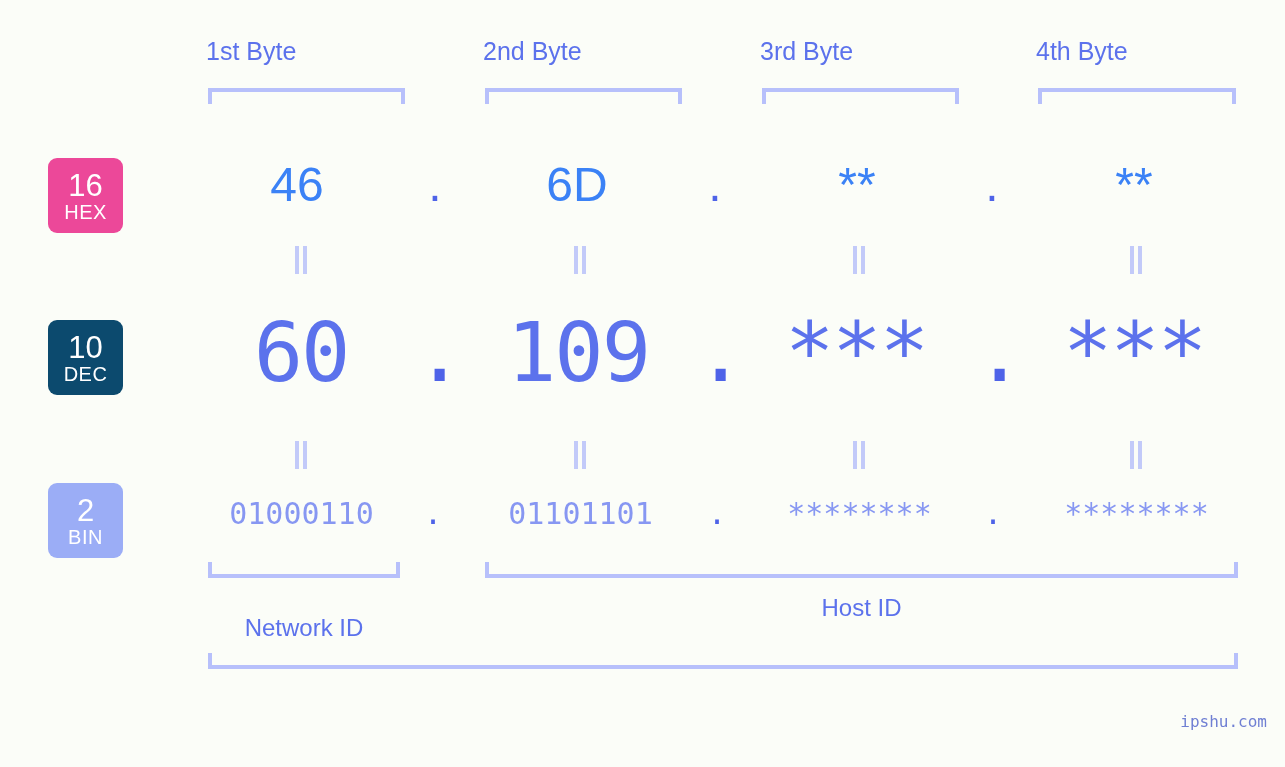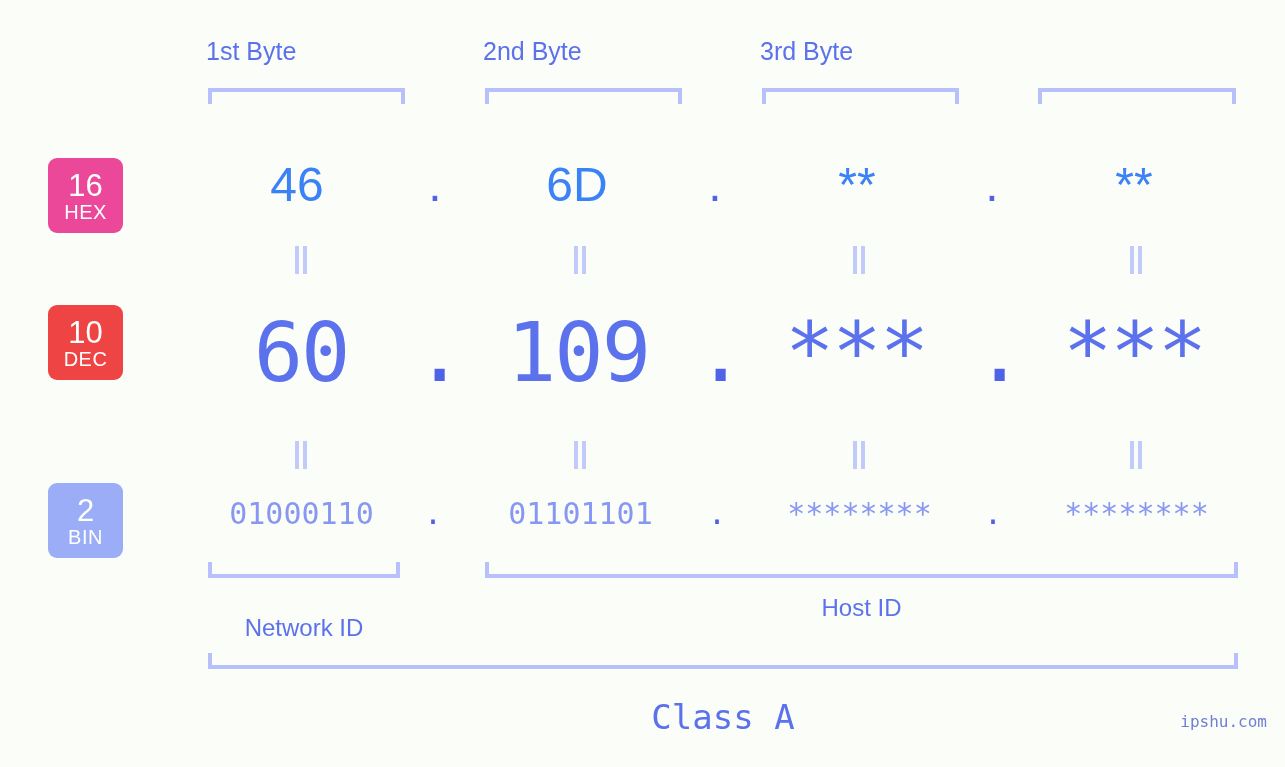--- a/index.html
+++ b/index.html
@@ -74,21 +74,21 @@
     font-weight: 400;
     margin-bottom: 1px;
   }
   .badge .abbr {
     font-size: 20px;
     line-height: 20px;
     font-weight: 400;
     letter-spacing: 0.5px;
   }
   #badge-hex { top: 158px; background: #ec4899; }
-  #badge-dec { top: 305px; background: #ef4444; }
+  #badge-dec { top: 320px; background: #0c4a6e; }
   #badge-bin { top: 483px; background: #9badf6; }
 
   
   .cell {
     position: absolute;
     text-align: center;
     white-space: nowrap;
   }
 
   
@@ -200,20 +200,21 @@
   }
 </style>
 </head>
 <body>
 
 <div id="stage">
 
   <div class="byte-label" style="left:206px">1st Byte</div>
   <div class="byte-label" style="left:483px">2nd Byte</div>
   <div class="byte-label" style="left:760px">3rd Byte</div>
+  <div class="byte-label" style="left:1036px">4th Byte</div>
 
   <div class="bracket-down" style="left:208px;  top:88px; width:197px;"></div>
   <div class="bracket-down" style="left:485px;  top:88px; width:197px;"></div>
   <div class="bracket-down" style="left:762px;  top:88px; width:197px;"></div>
   <div class="bracket-down" style="left:1038px; top:88px; width:198px;"></div>
 
   <div class="badge" id="badge-hex">
     <span class="num">16</span>
     <span class="abbr">HEX</span>
   </div>
@@ -284,17 +285,16 @@
   <div class="cell bin-dot" style="left:980px">.</div>
   <div class="cell bin-val" style="left:1029px">********</div>
 
   <div class="bracket-up" style="left:208px; top:562px; width:192px;"></div>
   <div class="bracket-up" style="left:485px; top:562px; width:753px;"></div>
 
   <div class="section-label" style="left:208px; top:612px; width:192px;">Network ID</div>
   <div class="section-label" style="left:485px; top:592px; width:753px;">Host ID</div>
 
   <div class="bracket-up" style="left:208px; top:653px; width:1030px;"></div>
-  <div class="class-label" style="left:208px; top:694px; width:1030px;">Class A</div>
 
   <div id="watermark">ipshu.com</div>
 
 </div>
 
 </body></html>

